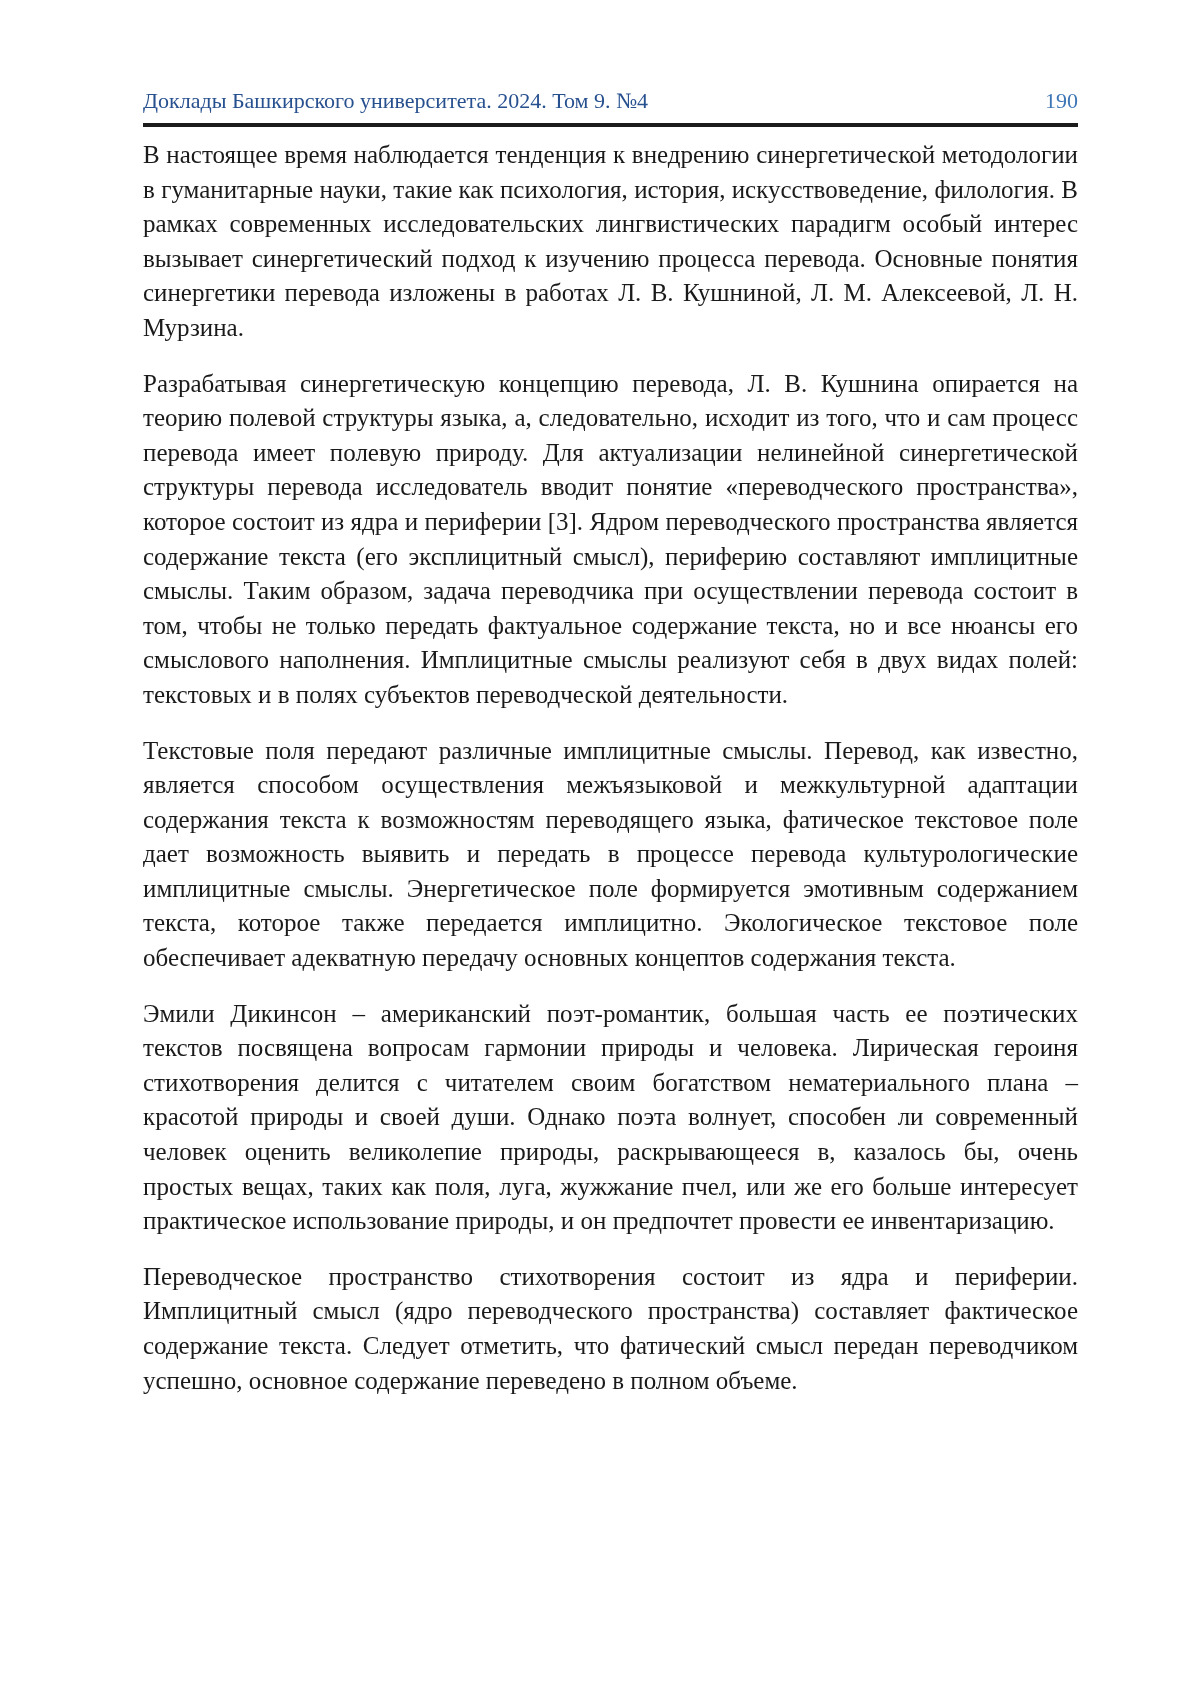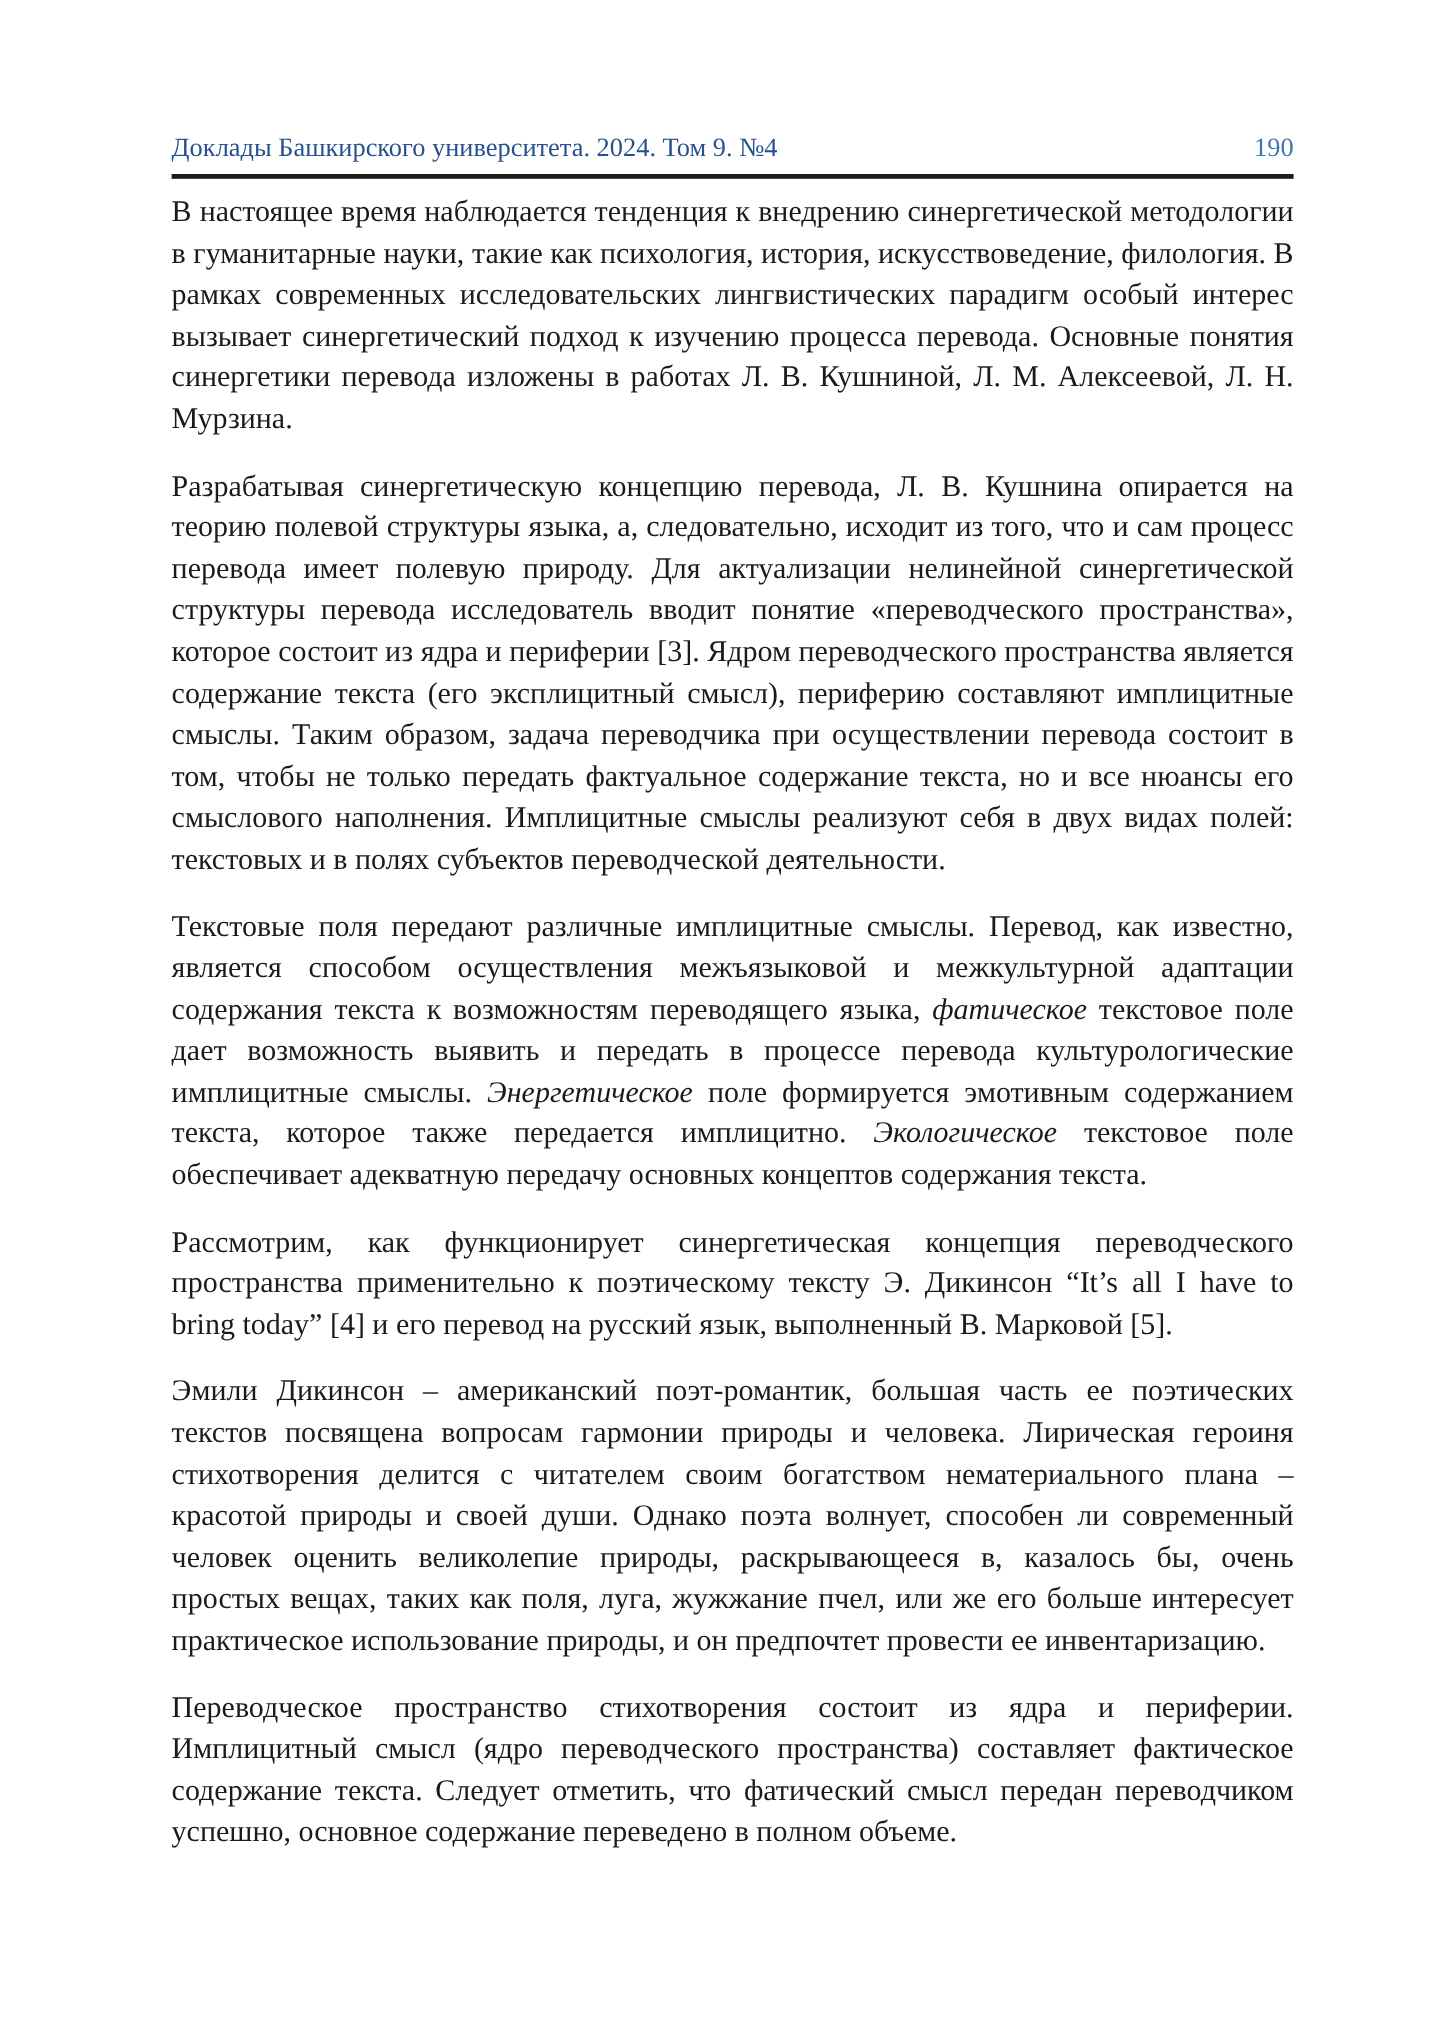--- a/index.html
+++ b/index.html
@@ -2,21 +2,21 @@
 <html lang="ru" style="--header_title: #27508f; --page_number: #3d76b5; --body_text: #1a1a1a; --rule: #1c1c1c;"><head>
 <meta charset="utf-8">
 <style>
   html, body { margin: 0; padding: 0; background: #ffffff; }
   .page {
     position: relative;
     width: 1200px;
     height: 1697px;
     background: #ffffff;
     box-sizing: border-box;
-    padding: 109px 122px 0 143px;
+    padding: 87px 122px 0 143px;
     font-family: "Liberation Serif", "DejaVu Serif", serif;
     overflow: hidden;
   }
   .header {
     display: flex;
     justify-content: space-between;
     align-items: baseline;
     font-size: 22px;
     line-height: 27px;
   }
@@ -30,33 +30,32 @@
   .content p {
     font-size: 25px;
     line-height: 34.6px;
     color: var(--body_text, #1a1a1a);
     text-align: justify;
     margin: 21px 0 0 0;
     hyphens: auto;
     -webkit-hyphens: auto;
   }
   .content p:first-child { margin-top: 11px; }
-  .content p span.it { font-style: italic; }
+  .content p span.it { }
 </style>
 </head>
 <body>
 
 <div class="page">
   <div class="header">
     <span class="journal-title">Доклады Башкирского университета. 2024. Том 9. №4</span>
     <span class="page-number">190</span>
   </div>
   <div class="header-rule"></div>
 
   <div class="content">
     <p><span>В настоящее время наблюдается тенденция к внедрению синергетической методологии в гуманитарные науки, такие как психология, история, искусствоведение, филология. В рамках современных исследовательских лингвистических парадигм особый интерес вызывает синергетический подход к изучению процесса перевода. Основные понятия синергетики перевода изложены в работах Л. В. Кушниной, Л. М. Алексеевой, Л. Н. Мурзина.</span></p>
     <p><span>Разрабатывая синергетическую концепцию перевода, Л. В. Кушнина опирается на теорию полевой структуры языка, а, следовательно, исходит из того, что и сам процесс перевода имеет полевую природу. Для актуализации нелинейной синергетической структуры перевода исследователь вводит понятие «переводческого пространства», которое состоит из ядра и периферии [3]. Ядром переводческого пространства является содержание текста (его эксплицитный смысл), периферию составляют имплицитные смыслы. Таким образом, задача переводчика при осуществлении перевода состоит в том, чтобы не только передать фактуальное содержание текста, но и все нюансы его смыслового наполнения. Имплицитные смыслы реализуют себя в двух видах полей: текстовых и в полях субъектов переводческой деятельности.</span></p>
     <p><span>Текстовые поля передают различные имплицитные смыслы. Перевод, как известно, является способом осуществления межъязыковой и межкультурной адаптации содержания текста к возможностям переводящего языка, </span><span class="it">фатическое</span><span> текстовое поле дает возможность выявить и передать в процессе перевода культурологические имплицитные смыслы. </span><span class="it">Энергетическое</span><span> поле формируется эмотивным содержанием текста, которое также передается имплицитно. </span><span class="it">Экологическое</span><span> текстовое поле обеспечивает адекватную передачу основных концептов содержания текста.</span></p>
-    <p><span>Рассмотрим, как функционирует синергетическая концепция переводческого пространства применительно к поэтическому тексту Э. Дикинсон “It’s all I have to bring today” [4] и его перевод на русский язык, выполненный В. Марковой [5].</span></p>
     <p><span>Эмили Дикинсон – американский поэт-романтик, большая часть ее поэтических текстов посвящена вопросам гармонии природы и человека. Лирическая героиня стихотворения делится с читателем своим богатством нематериального плана – красотой природы и своей души. Однако поэта волнует, способен ли современный человек оценить великолепие природы, раскрывающееся в, казалось бы, очень простых вещах, таких как поля, луга, жужжание пчел, или же его больше интересует практическое использование природы, и он предпочтет провести ее инвентаризацию.</span></p>
     <p><span>Переводческое пространство стихотворения состоит из ядра и периферии. Имплицитный смысл (ядро переводческого пространства) составляет фактическое содержание текста. Следует отметить, что фатический смысл передан переводчиком успешно, основное содержание переведено в полном объеме.</span></p>
   </div>
 </div>
 
 </body></html>

